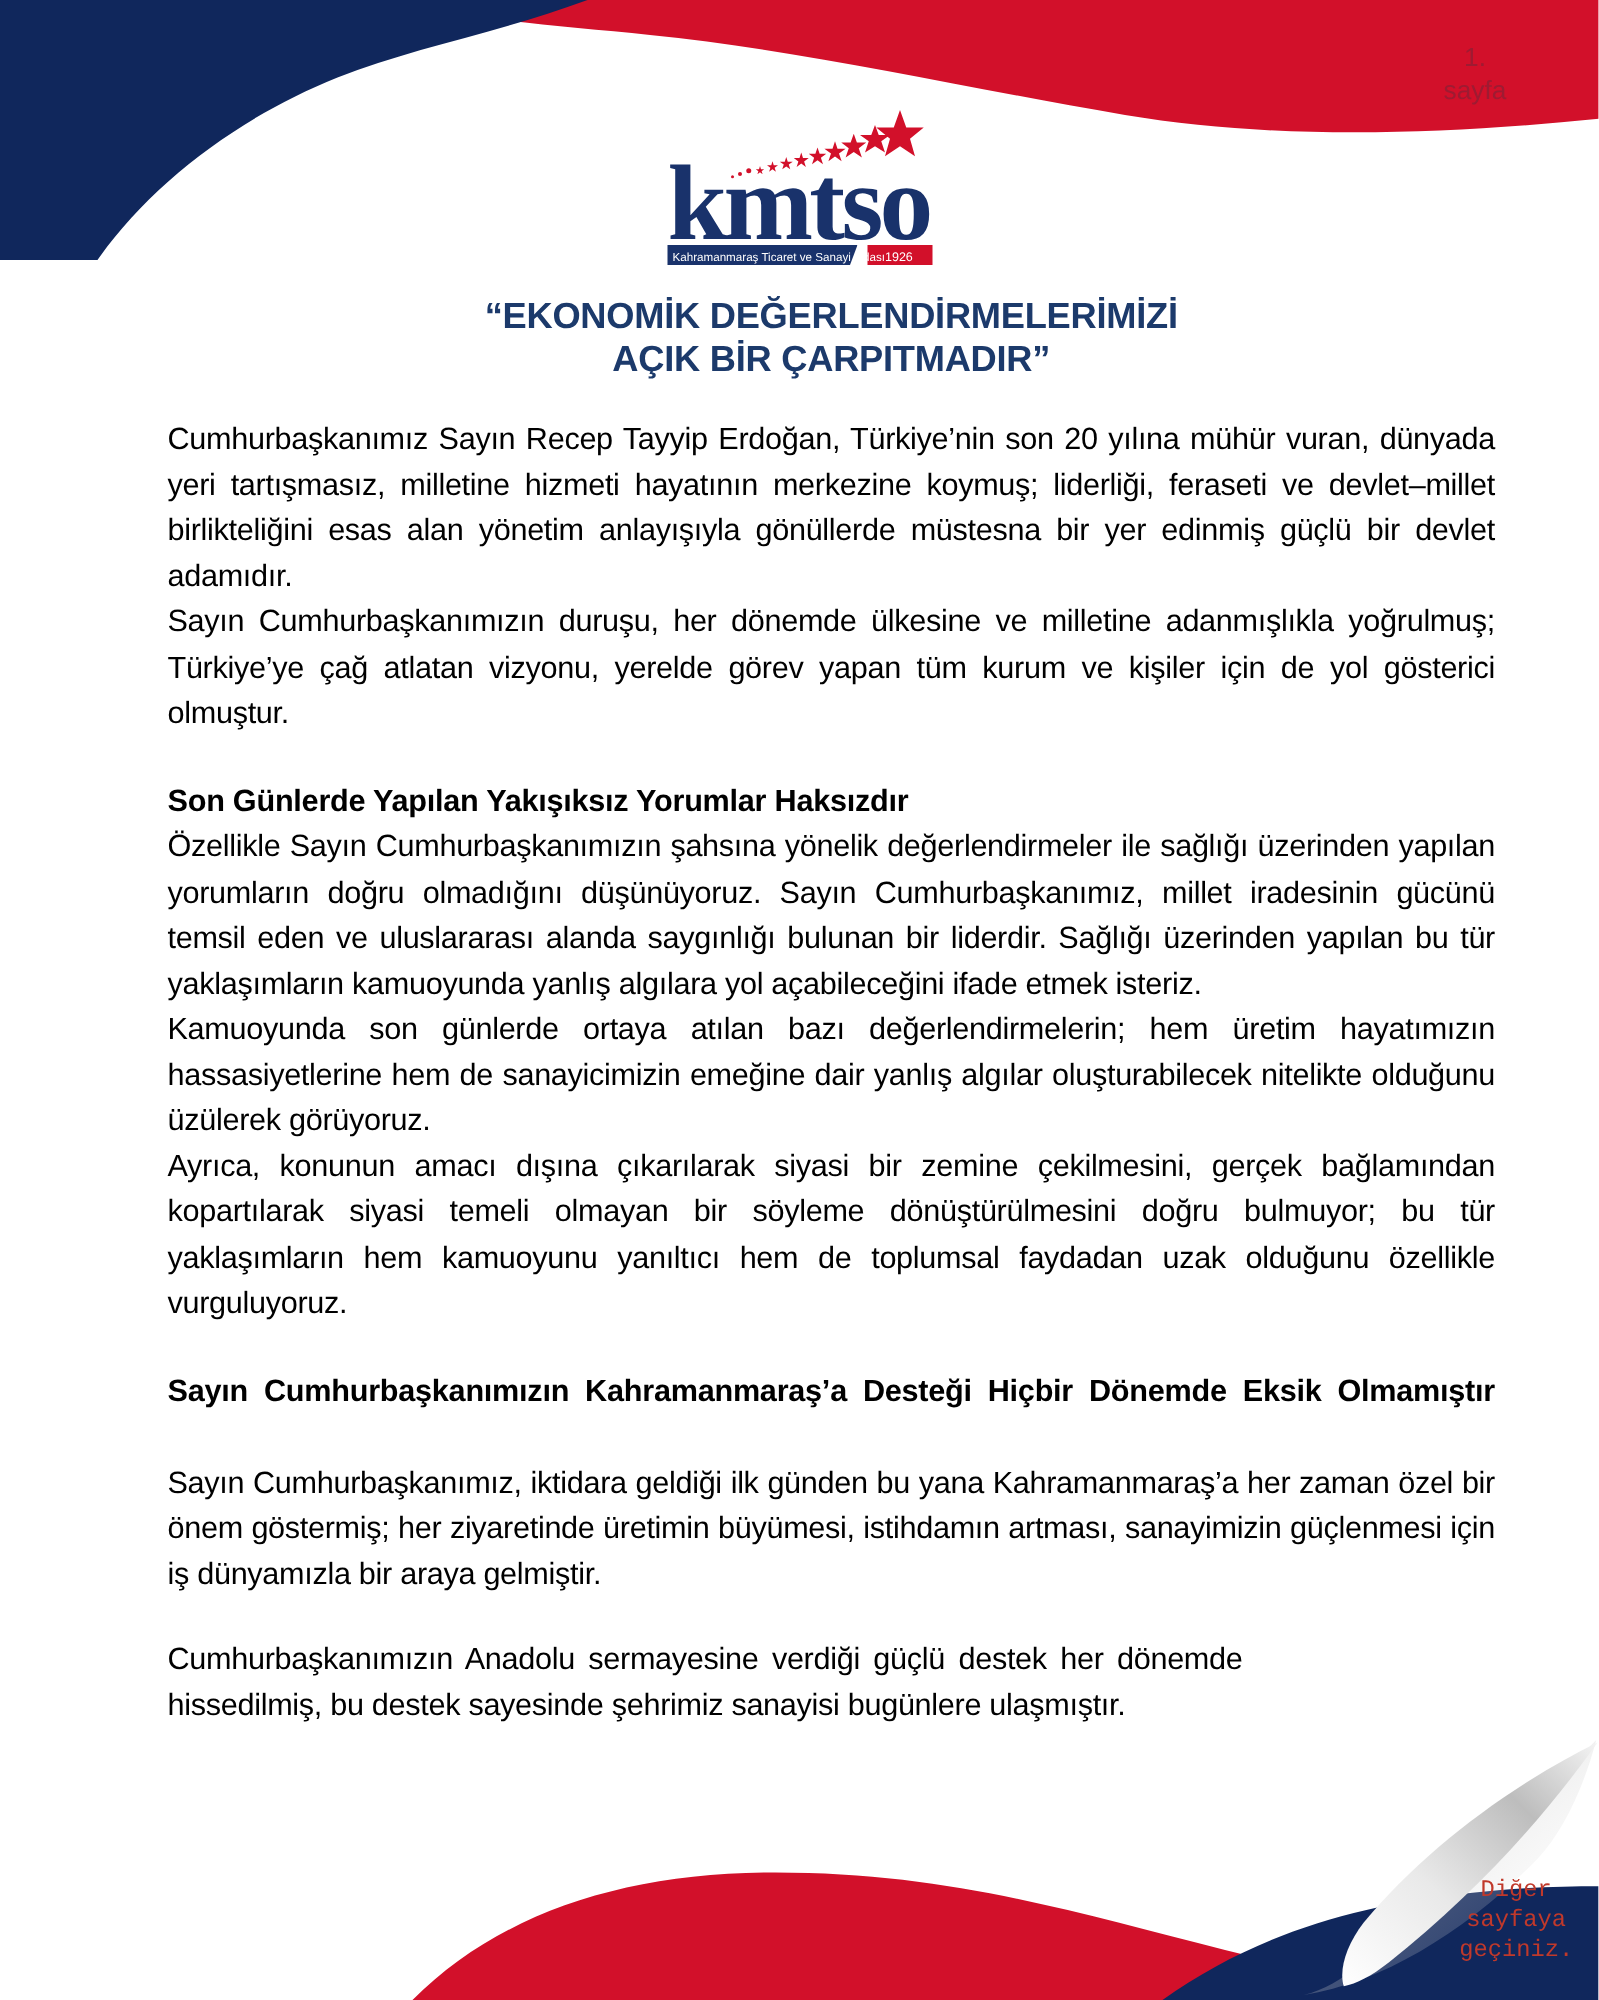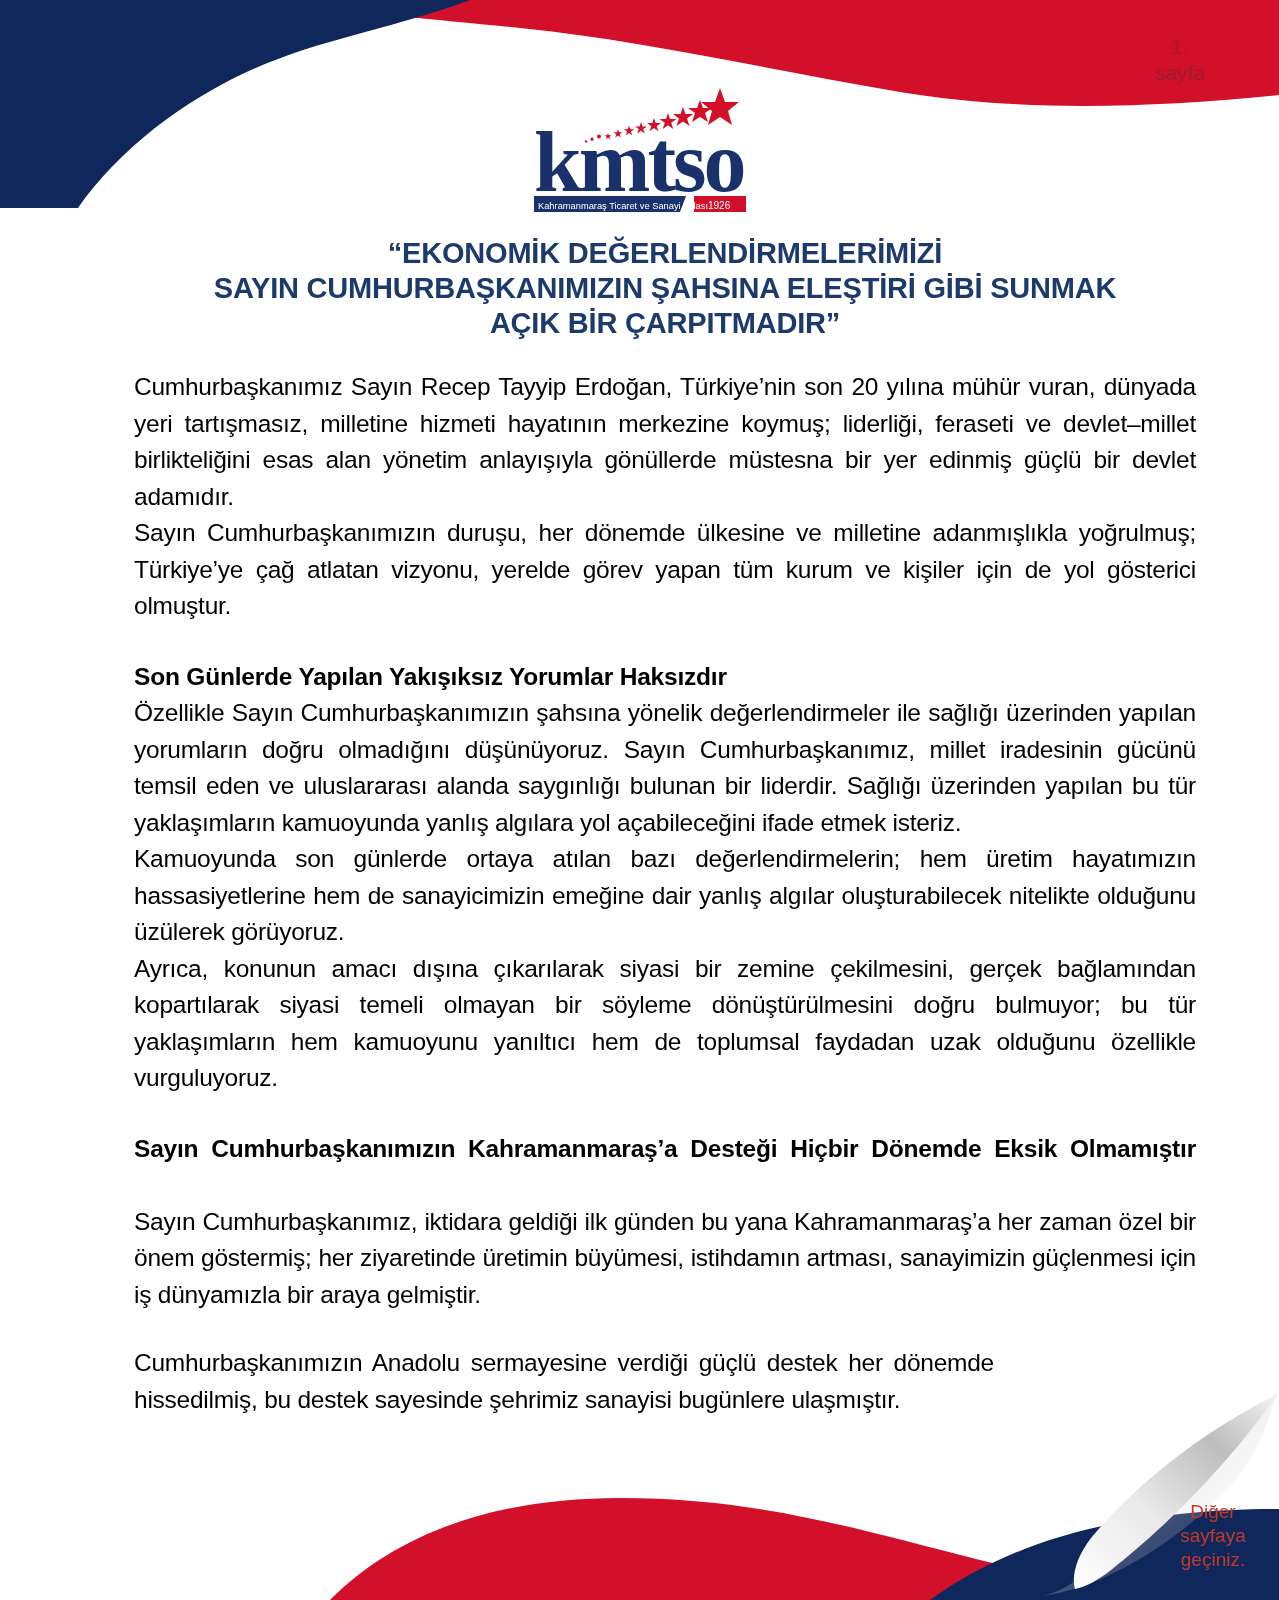--- a/index.html
+++ b/index.html
@@ -126,21 +126,21 @@
     position: absolute;
     right: 14px;
     bottom: 28px;
     width: 104px;
     text-align: center;
     color: #C0392B;
     font-size: 19px;
     line-height: 24px;
     z-index: 6;
   }
-  .curl-text span { display: block; }
+  .curl-text span { display: block; font-family: Liberation Mono, monospace; }
 </style>
 </head>
 <body>
 
 <div class="page">
 
   <svg class="top-deco" viewBox="0 0 1279 230" preserveAspectRatio="none">
     <path d="M300,0 L1279,0 L1279,95 C1150,108 1020,112 900,92 C760,68 640,40 520,28 C440,20 360,14 300,0 Z" fill="#D2102A"></path>
     <path d="M0,0 L470,0 C400,26 330,38 270,62 C190,94 120,148 78,208 L0,208 Z" fill="#10275C"></path>
   </svg>
@@ -177,21 +177,20 @@
         <text x="14" y="122.5" font-family="'Liberation Sans', sans-serif" font-size="9.3" fill="#ffffff">Kahramanmaraş Ticaret ve Sanayi Odası</text>
         <text x="184" y="122.8" font-family="'Liberation Sans', sans-serif" font-size="10" fill="#ffffff">1926</text>
       </svg>
     </div>
   </div>
 
   <div class="content">
 
     <div class="doc-title">
       <span class="t-line">“EKONOMİK DEĞERLENDİRMELERİMİZİ</span>
-      <span class="t-line">SAYIN CUMHURBAŞKANIMIZIN ŞAHSINA ELEŞTİRİ GİBİ SUNMAK</span>
       <span class="t-line">AÇIK BİR ÇARPITMADIR”</span>
     </div>
 
     <p class="body-par">Cumhurbaşkanımız Sayın Recep Tayyip Erdoğan, Türkiye’nin son 20 yılına mühür vuran, dünyada yeri tartışmasız, milletine hizmeti hayatının merkezine koymuş; liderliği, feraseti ve devlet–millet birlikteliğini esas alan yönetim anlayışıyla gönüllerde müstesna bir yer edinmiş güçlü bir devlet adamıdır.</p>
     <p class="body-par">Sayın Cumhurbaşkanımızın duruşu, her dönemde ülkesine ve milletine adanmışlıkla yoğrulmuş; Türkiye’ye çağ atlatan vizyonu, yerelde görev yapan tüm kurum ve kişiler için de yol gösterici olmuştur.</p>
 
     <h3 class="sec-head">Son Günlerde Yapılan Yakışıksız Yorumlar Haksızdır</h3>
 
     <p class="body-par">Özellikle Sayın Cumhurbaşkanımızın şahsına yönelik değerlendirmeler ile sağlığı üzerinden yapılan yorumların doğru olmadığını düşünüyoruz. Sayın Cumhurbaşkanımız, millet iradesinin gücünü temsil eden ve uluslararası alanda saygınlığı bulunan bir liderdir. Sağlığı üzerinden yapılan bu tür yaklaşımların kamuoyunda yanlış algılara yol açabileceğini ifade etmek isteriz.</p>
     <p class="body-par">Kamuoyunda son günlerde ortaya atılan bazı değerlendirmelerin; hem üretim hayatımızın hassasiyetlerine hem de sanayicimizin emeğine dair yanlış algılar oluşturabilecek nitelikte olduğunu üzülerek görüyoruz.</p>

